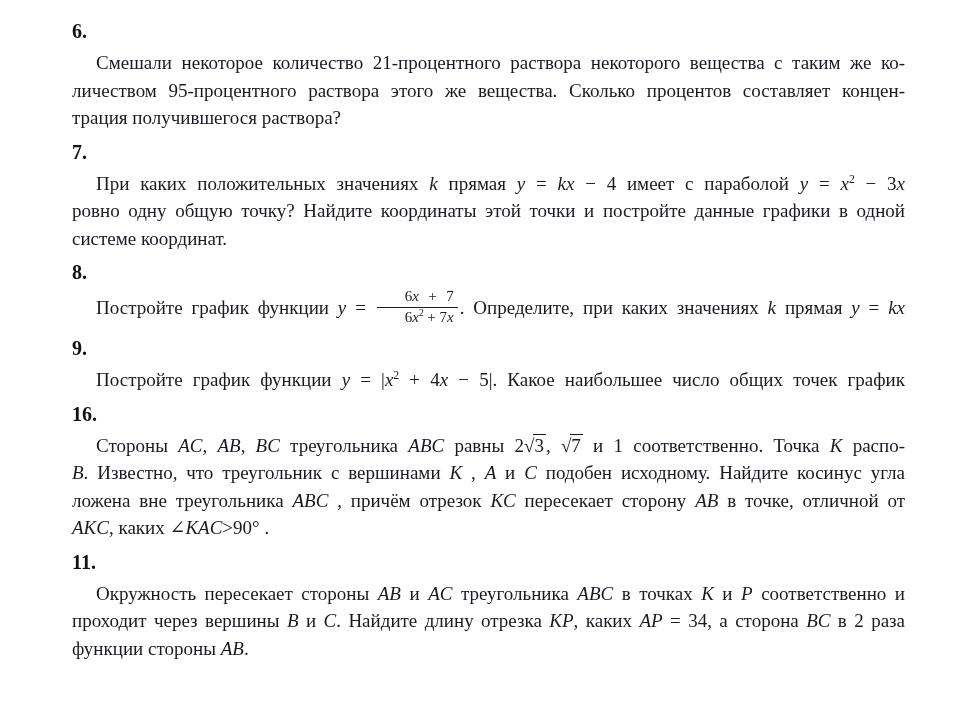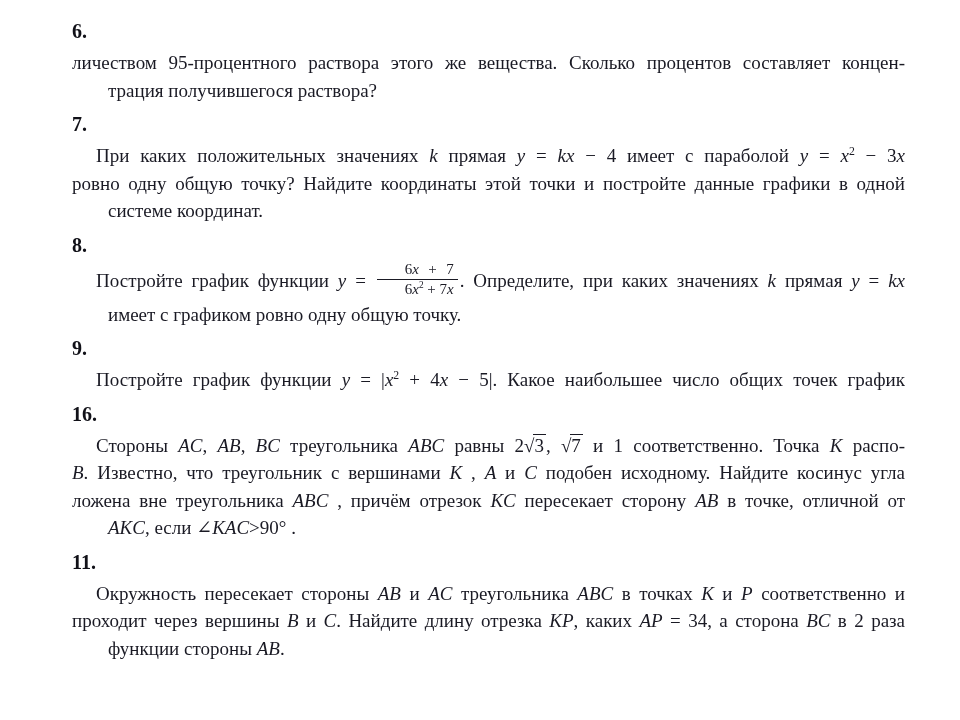--- a/index.html
+++ b/index.html
@@ -31,21 +31,21 @@
   .para {
     font-size: 19px;
     color: #1a1a24;
   }
   .line {
     line-height: 27.5px;
     text-align: justify;
     text-align-last: justify;
   }
   .line.first { text-indent: 24px; }
-  .line.last { text-align-last: left; margin-left: 36px; }
+  .line.last { text-align-last: left; }
   .v { font-style: italic; }
   sup.sp {
     font-size: 0.62em;
     line-height: 0;
     vertical-align: super;
   }
   .frac {
     display: inline-block;
     vertical-align: middle;
     font-size: 15px;
@@ -69,56 +69,56 @@
 </style>
 </head>
 <body>
 
 <div class="page">
   <div class="content">
 
     <section class="problem">
       <div class="num">6.</div>
       <div class="para">
+          <div class="line first"><span class="t">Смешали некоторое количество 21-процентного раствора некоторого вещества с таким же ко-</span></div>
           <div class="line"><span class="t">личеством 95-процентного раствора этого же вещества. Сколько процентов составляет концен-</span></div>
           <div class="line last"><span class="t">трация получившегося раствора?</span></div>
         </div>
     </section>
 
     <section class="problem">
       <div class="num">7.</div>
       <div class="para">
           <div class="line first"><span class="t">При каких положительных значениях </span><span class="v">k</span><span class="t"> прямая </span><span class="v">y</span><span class="t"> = </span><span class="v">kx</span><span class="t"> − 4 имеет с параболой </span><span class="v">y</span><span class="t"> = </span><span class="v">x</span><sup class="sp">2</sup><span class="t"> − 3</span><span class="v">x</span></div>
           <div class="line"><span class="t">ровно одну общую точку? Найдите координаты этой точки и постройте данные графики в одной</span></div>
           <div class="line last"><span class="t">системе координат.</span></div>
         </div>
     </section>
 
     <section class="problem">
       <div class="num">8.</div>
       <div class="para">
           <div class="line first"><span class="t">Постройте график функции </span><span class="v">y</span><span class="t"> = </span><span class="frac"><span class="fnum"><span class="t">6</span><span class="v">x</span><span class="t"> + 7</span></span><span class="fden"><span class="t">6</span><span class="v">x</span><sup class="sp">2</sup><span class="t"> + 7</span><span class="v">x</span></span></span><span class="t">. Определите, при каких значениях </span><span class="v">k</span><span class="t"> прямая </span><span class="v">y</span><span class="t"> = </span><span class="v">kx</span></div>
-          <div class="line last"><span class="t">имеет с графиком ровно одну общую точку.</span></div>
         </div>
     </section>
 
     <section class="problem">
       <div class="num">9.</div>
       <div class="para">
           <div class="line first"><span class="t">Постройте график функции </span><span class="v">y</span><span class="t"> = |</span><span class="v">x</span><sup class="sp">2</sup><span class="t"> + 4</span><span class="v">x</span><span class="t"> − 5|. Какое наибольшее число общих точек график</span></div>
         </div>
     </section>
 
     <section class="problem">
       <div class="num">16.</div>
       <div class="para">
           <div class="line first"><span class="t">Стороны </span><span class="v">AC</span><span class="t">, </span><span class="v">AB</span><span class="t">, </span><span class="v">BC</span><span class="t"> треугольника </span><span class="v">ABC</span><span class="t"> равны 2</span><span class="sqrt"><span class="rsign">√</span><span class="rbar">3</span></span><span class="t">, </span><span class="sqrt"><span class="rsign">√</span><span class="rbar">7</span></span><span class="t"> и 1 соответственно. Точка </span><span class="v">K</span><span class="t"> распо-</span></div>
           <div class="line"><span class="v">B</span><span class="t">. Известно, что треугольник с вершинами </span><span class="v">K</span><span class="t"> , </span><span class="v">A</span><span class="t"> и </span><span class="v">C</span><span class="t"> подобен исходному. Найдите косинус угла</span></div>
           <div class="line"><span class="t">ложена вне треугольника </span><span class="v">ABC</span><span class="t"> , причём отрезок </span><span class="v">KC</span><span class="t"> пересекает сторону </span><span class="v">AB</span><span class="t"> в точке, отличной от</span></div>
-          <div class="line last"><span class="v">AKC</span><span class="t">, если ∠</span><span class="v">KAC</span><span class="t">&gt;90° .</span></div>
+          <div class="line last"><span class="v">AKC</span><span class="t">, каких ∠</span><span class="v">KAC</span><span class="t">&gt;90° .</span></div>
         </div>
     </section>
 
     <section class="problem">
       <div class="num">11.</div>
       <div class="para">
           <div class="line first"><span class="t">Окружность пересекает стороны </span><span class="v">AB</span><span class="t"> и </span><span class="v">AC</span><span class="t"> треугольника </span><span class="v">ABC</span><span class="t"> в точках </span><span class="v">K</span><span class="t"> и </span><span class="v">P</span><span class="t"> соответственно и</span></div>
           <div class="line"><span class="t">проходит через вершины </span><span class="v">B</span><span class="t"> и </span><span class="v">C</span><span class="t">. Найдите длину отрезка </span><span class="v">KP</span><span class="t">, каких </span><span class="v">AP</span><span class="t"> = 34, а сторона </span><span class="v">BC</span><span class="t"> в 2 раза</span></div>
           <div class="line last"><span class="t">функции стороны </span><span class="v">AB</span><span class="t">.</span></div>
         </div>

